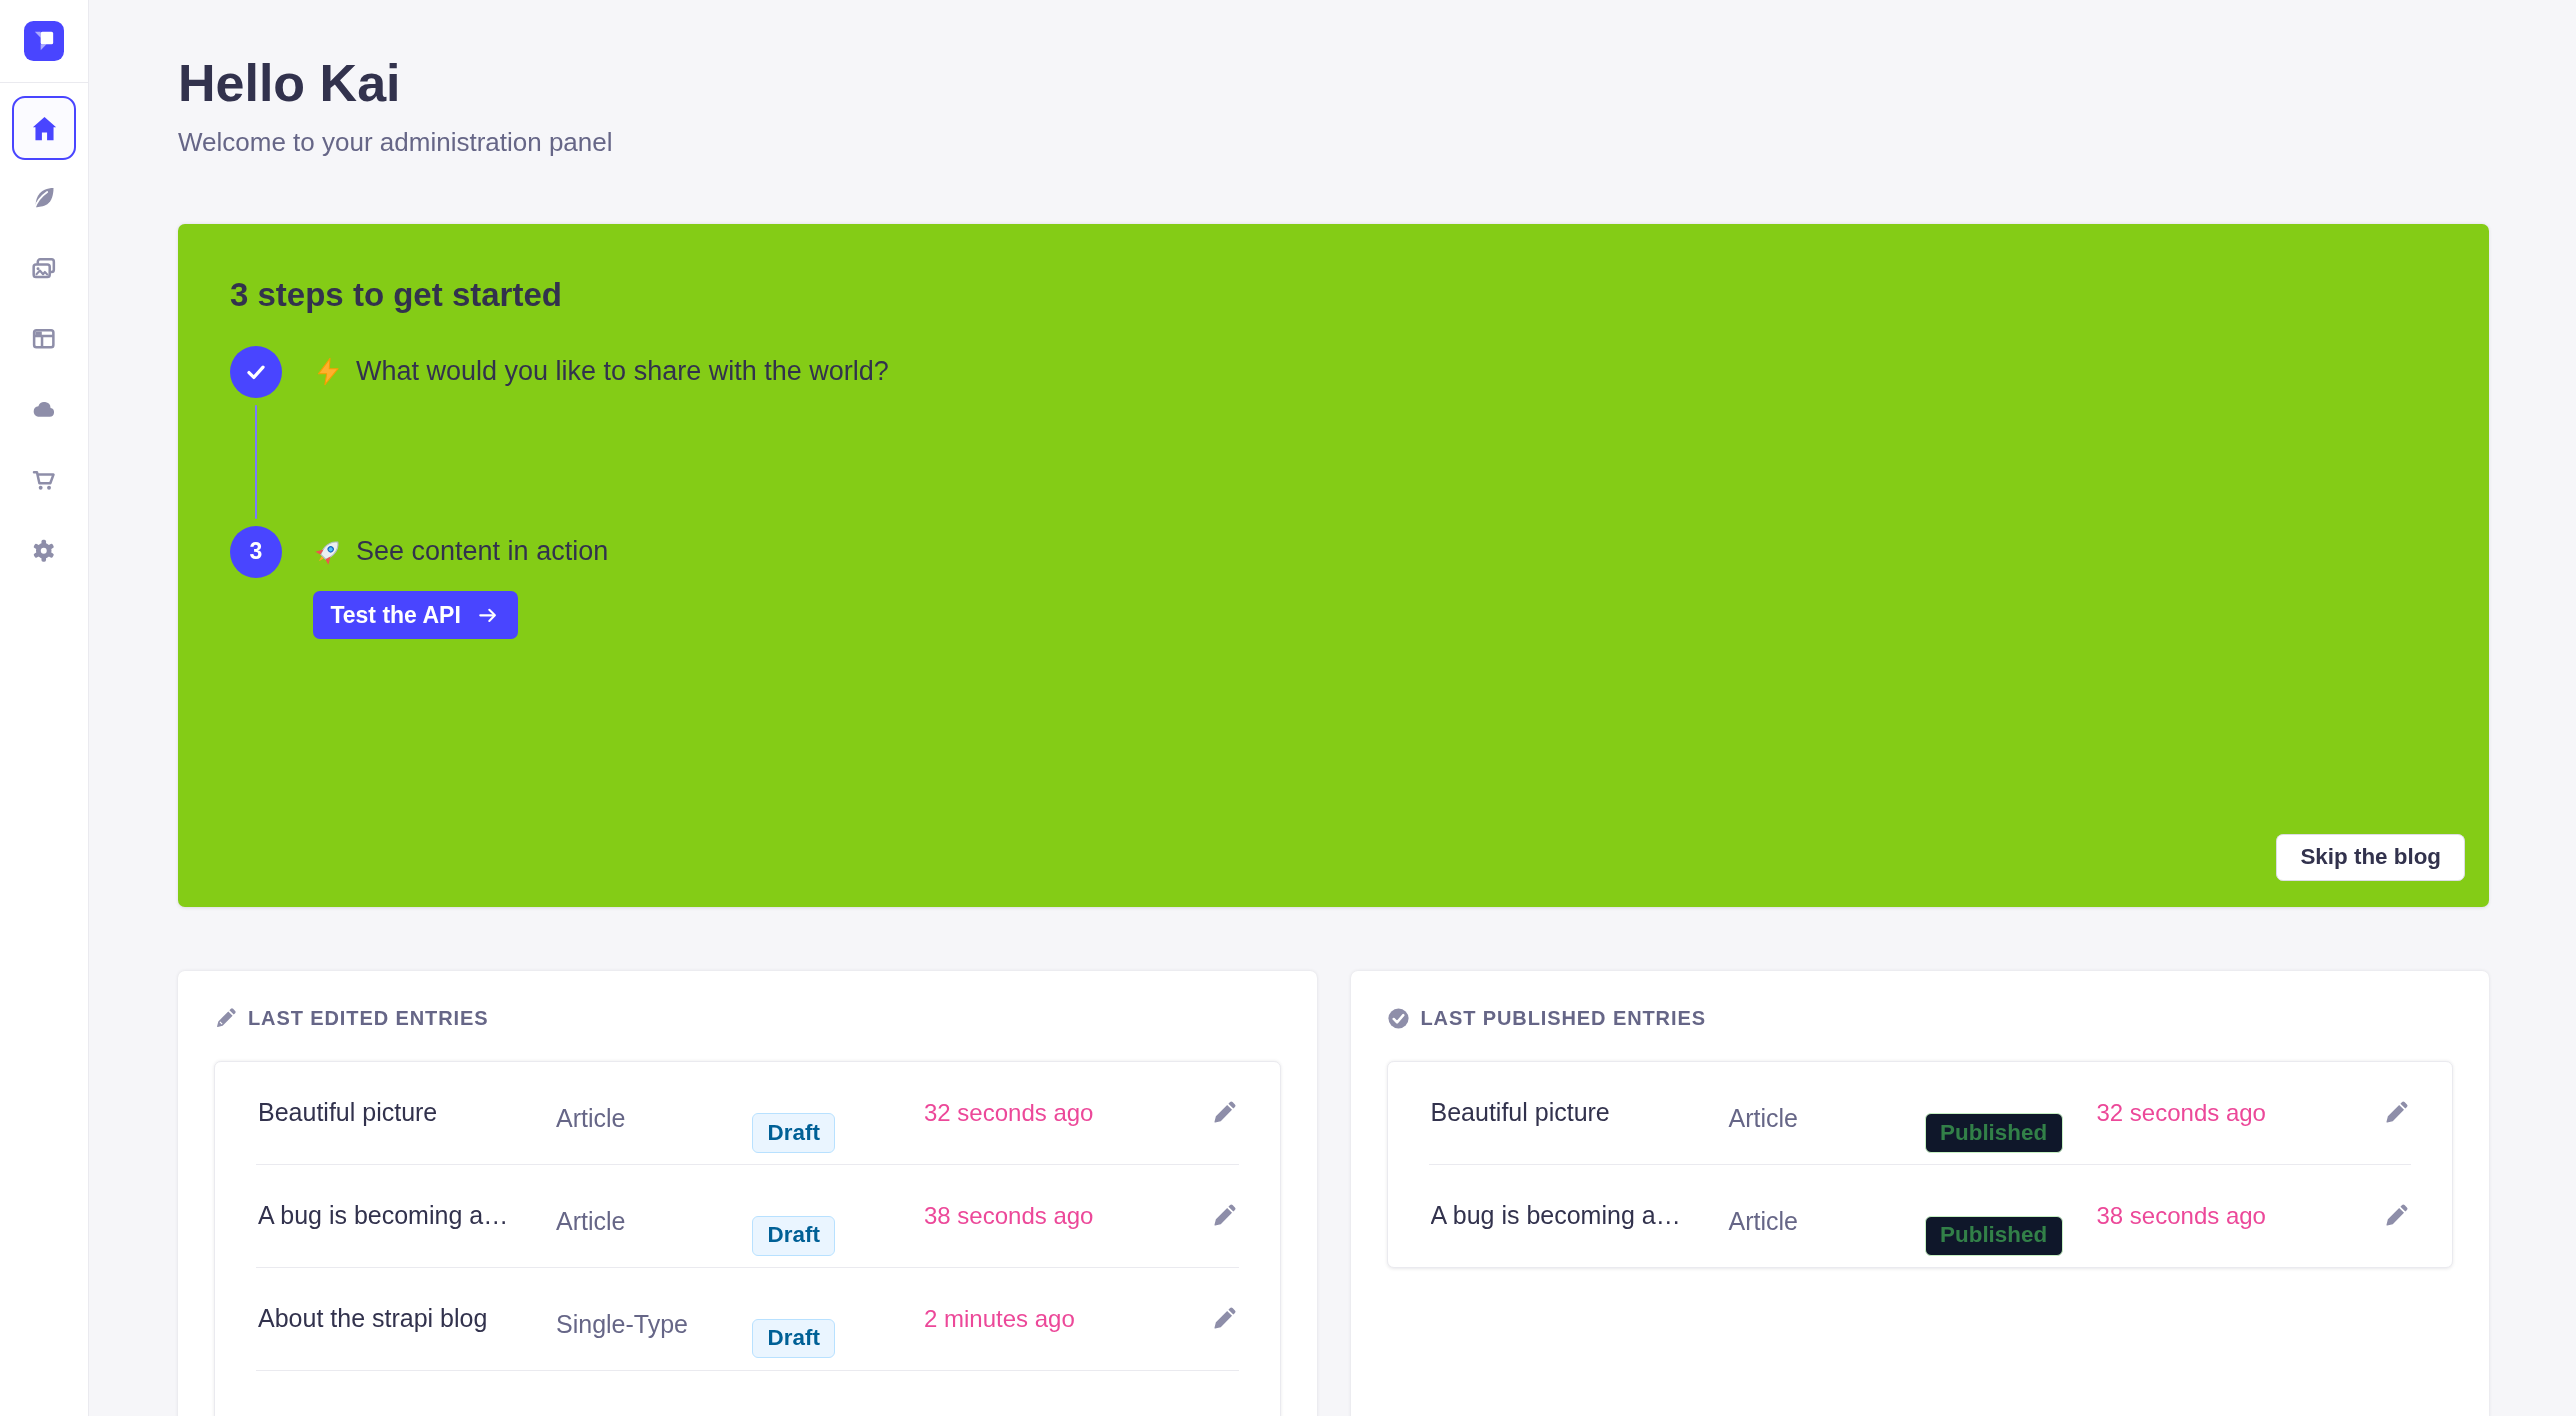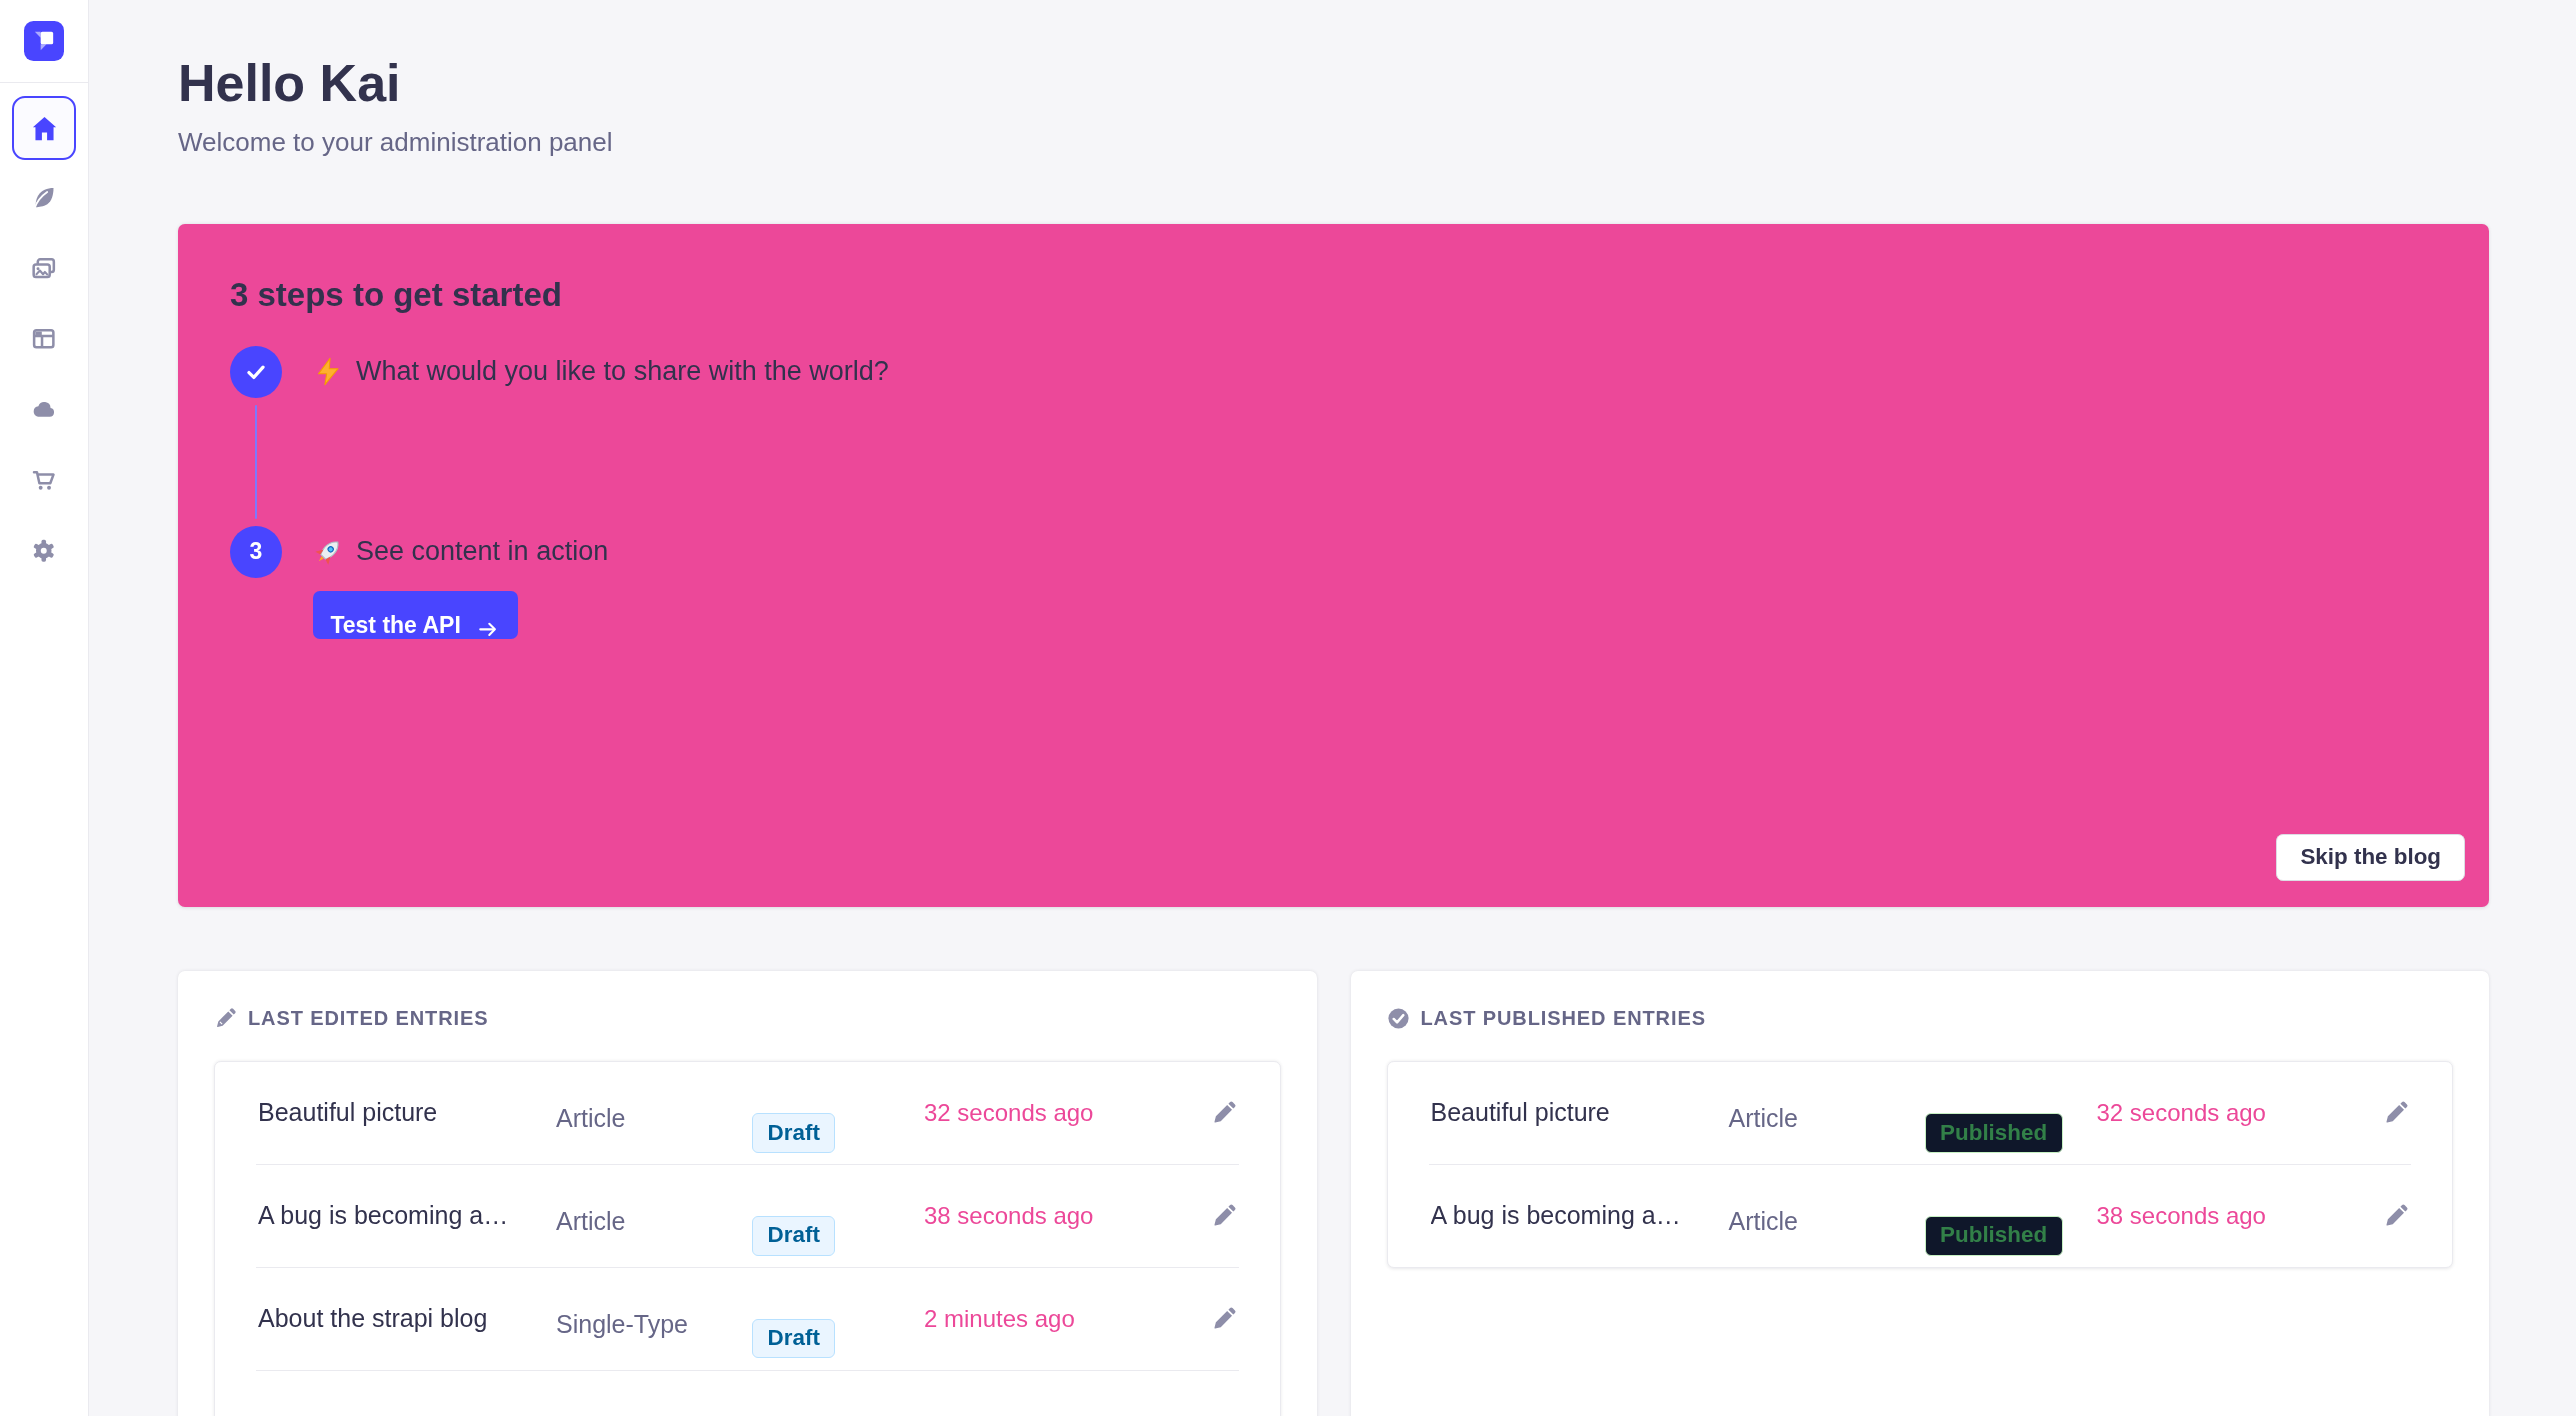--- a/index.html
+++ b/index.html
@@ -34,21 +34,21 @@
   .nav-icon.first { margin-top:24px; }
   .nav-icon + .nav-icon { margin-top:43px; }
 
   
   .main { margin-left:89px; padding:0 87px 0 89px; }
   .page-title { margin-top:55px; font-size:52px; line-height:57px; font-weight:700; color:#32324d; }
   .page-subtitle { margin-top:13.8px; font-size:26px; line-height:33px; color:#666687; }
 
   
   .steps-card {
-    margin-top:65px; height:683px; background:#ec4899; border-radius:6.9px;
+    margin-top:65px; height:683px; background:#84cc16; border-radius:6.9px;
     box-shadow:0 0.9px 3.4px rgba(33,33,52,0.12); position:relative;
     padding:50px 52px 16px;
   }
   .steps-heading { font-size:33px; line-height:41px; font-weight:700; color:#32324d; }
   .steps-list { margin-top:31px; }
   .step { display:flex; }
   .step-rail { width:52px; margin-right:31px; display:flex; flex-direction:column; align-items:center; }
   .step-circle {
     width:52px; height:52px; border-radius:50%; background:#4945ff; flex:0 0 auto;
     display:flex; align-items:center; justify-content:center; cursor:pointer;
@@ -57,21 +57,21 @@
   .step-connector { width:2.6px; height:114px; margin:6.9px 0; background:#7b79ff; border-radius:1.7px; }
   .step-body { padding-top:0; }
   .step-label-row {
     height:52px; display:flex; align-items:center; gap:12px; cursor:pointer;
     font-size:27px; font-weight:500; color:#32324d;
   }
   .emoji-svg { width:31px; height:31px; display:block; }
   .test-api-btn {
     margin-top:13.8px; width:205px; height:48px; border:none; border-radius:6.9px;
     background:#4945ff; color:#fff; font-family:inherit; font-size:23px; font-weight:700;
-    display:flex; align-items:flex-end; justify-content:center; gap:13.8px; cursor:pointer;
+    display:flex; align-items:center; justify-content:center; gap:13.8px; cursor:pointer;
   }
   .skip-btn {
     position:absolute; right:24px; bottom:26px; height:47px; padding:0 23px;
     background:#fff; border:0.9px solid #dcdce4; border-radius:6.9px;
     font-family:inherit; font-size:22.4px; font-weight:700; color:#32324d; cursor:pointer;
   }
 
   
   .sections { margin-top:64px; display:grid; grid-template-columns:1fr 1fr; gap:34px; }
   .section-card {

